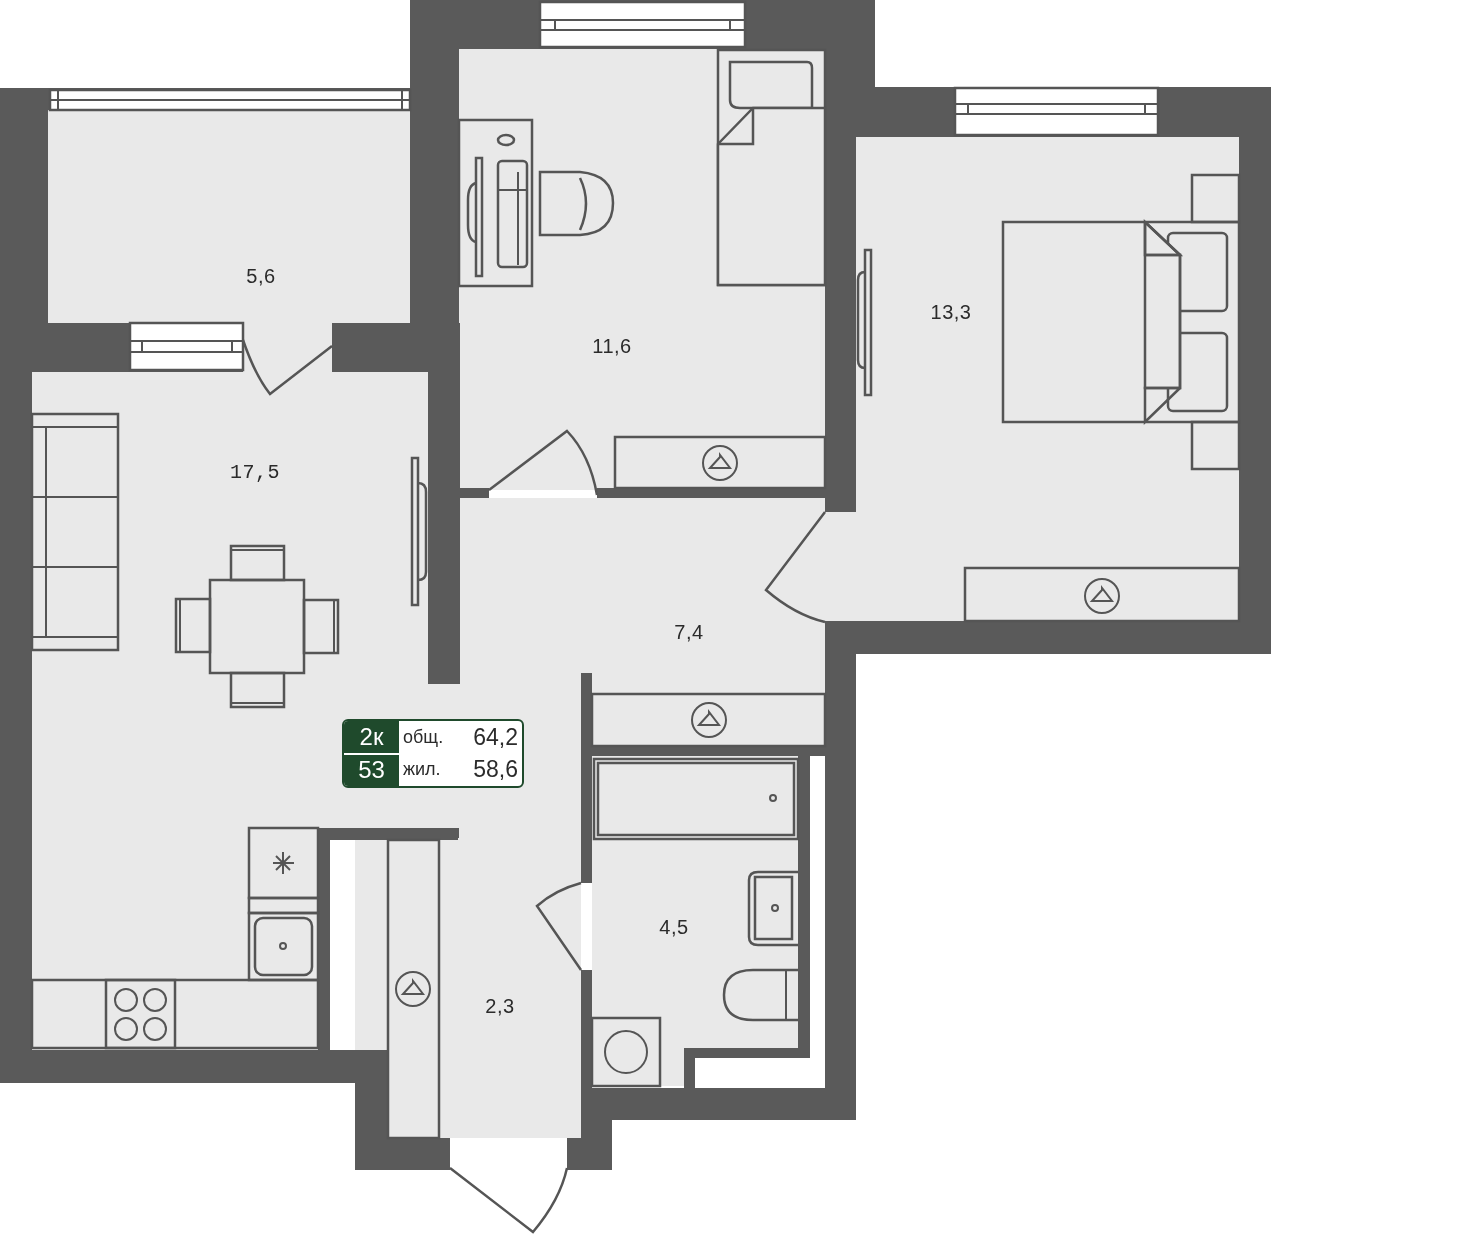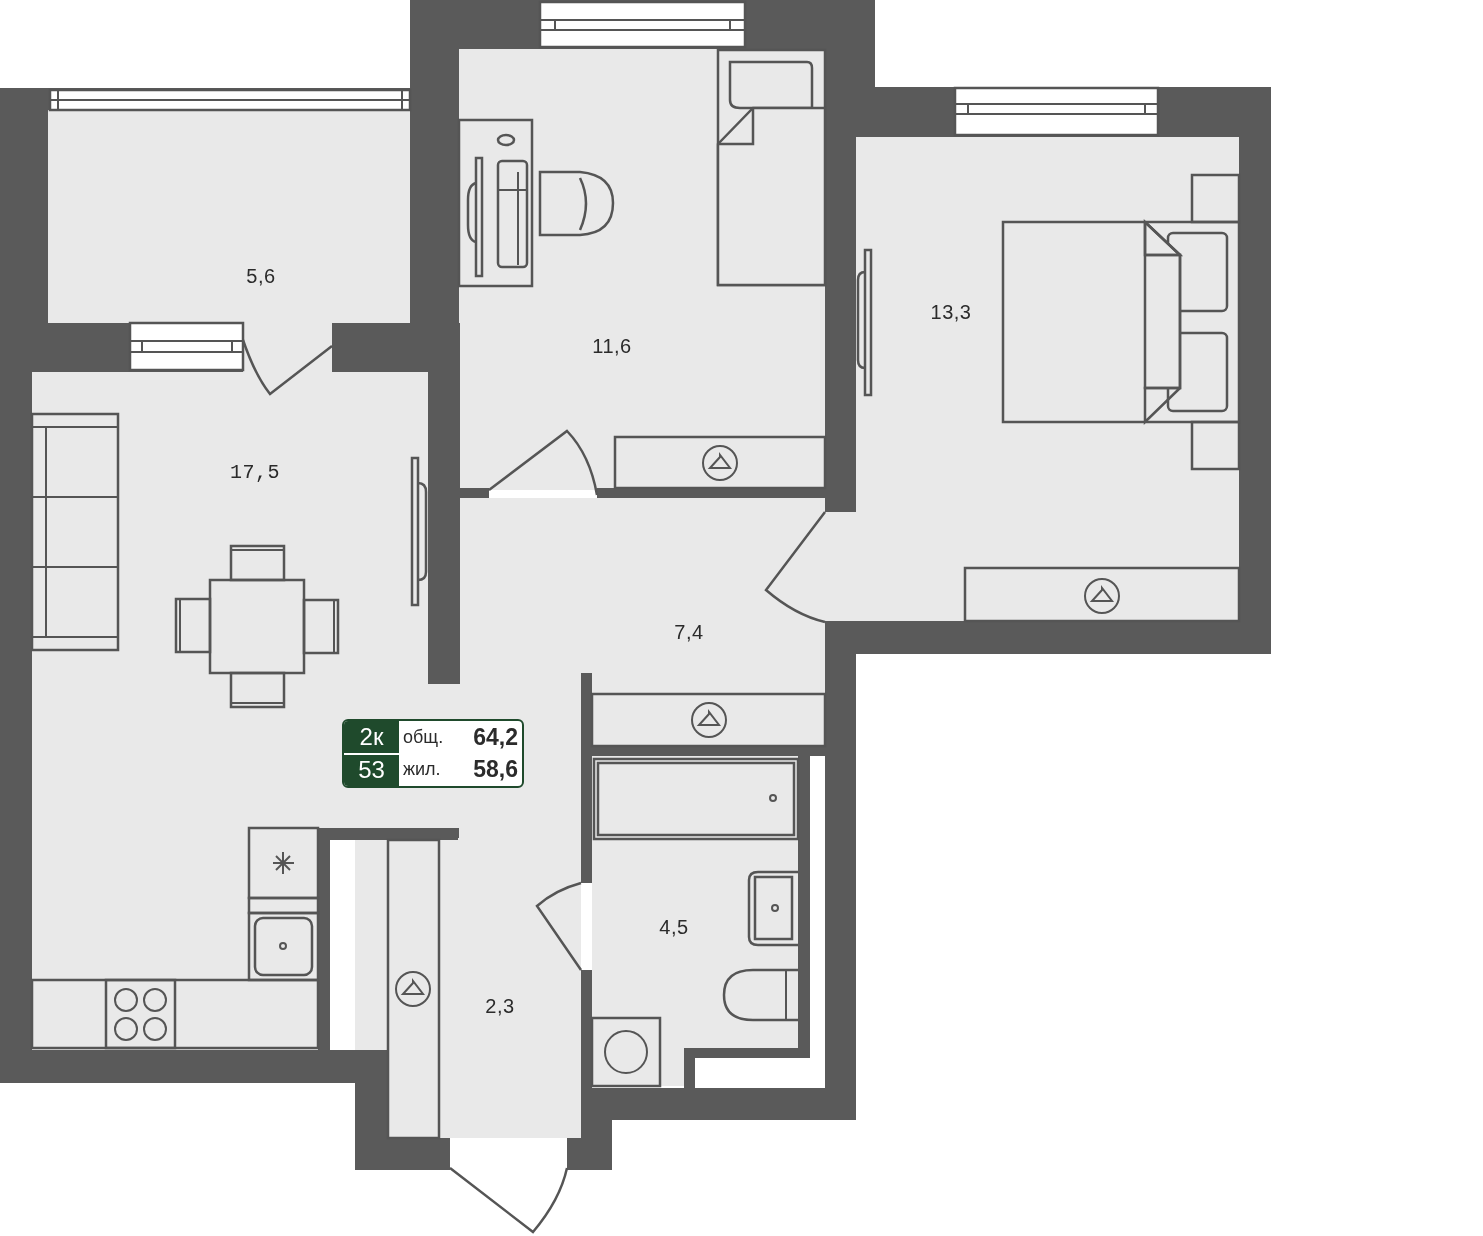--- a/index.html
+++ b/index.html
@@ -13,21 +13,21 @@
     .linew { fill: #ffffff; stroke: #555555; stroke-width: 2.5; }
     .thin { fill: none; stroke: #555555; stroke-width: 2; }
     .area-label { position: absolute; font-size: 20px; color: #2b2b2b; transform: translate(-50%, -50%); white-space: nowrap; letter-spacing: 0.5px; }
     .badge { position: absolute; left: 342px; top: 711px; width: 182px; height: 69px; border: 2px solid #1f4a2c; border-radius: 6px; overflow: hidden; display: flex; background: #ffffff; box-sizing: border-box; margin-top: 8px; }
     .badge-left { width: 55px; background: #1f4a2c; color: #ffffff; display: flex; flex-direction: column; }
     .badge-left div { flex: 1; display: flex; align-items: center; justify-content: center; font-size: 24px; }
     .badge-left .sep { flex: 0 0 2px; background: #ffffff; }
     .badge-right { flex: 1; display: flex; flex-direction: column; padding: 0 4px 0 4px; }
     .badge-row { flex: 1; display: flex; align-items: center; justify-content: space-between; }
     .badge-key { font-size: 18px; color: #2b2b2b; }
-    .badge-val { font-size: 23px; font-weight: bold; color: #2b2b2b; }
+    .badge-val { font-size: 23px; font-weight: normal; color: #2b2b2b; }
   </style>
 </head>
 <body>
 
 <svg id="plan" viewBox="0 0 1483 1236" xmlns="http://www.w3.org/2000/svg">
 
   <g>
 
     <rect class="wall" x="0" y="88" width="460" height="995"></rect>
 

